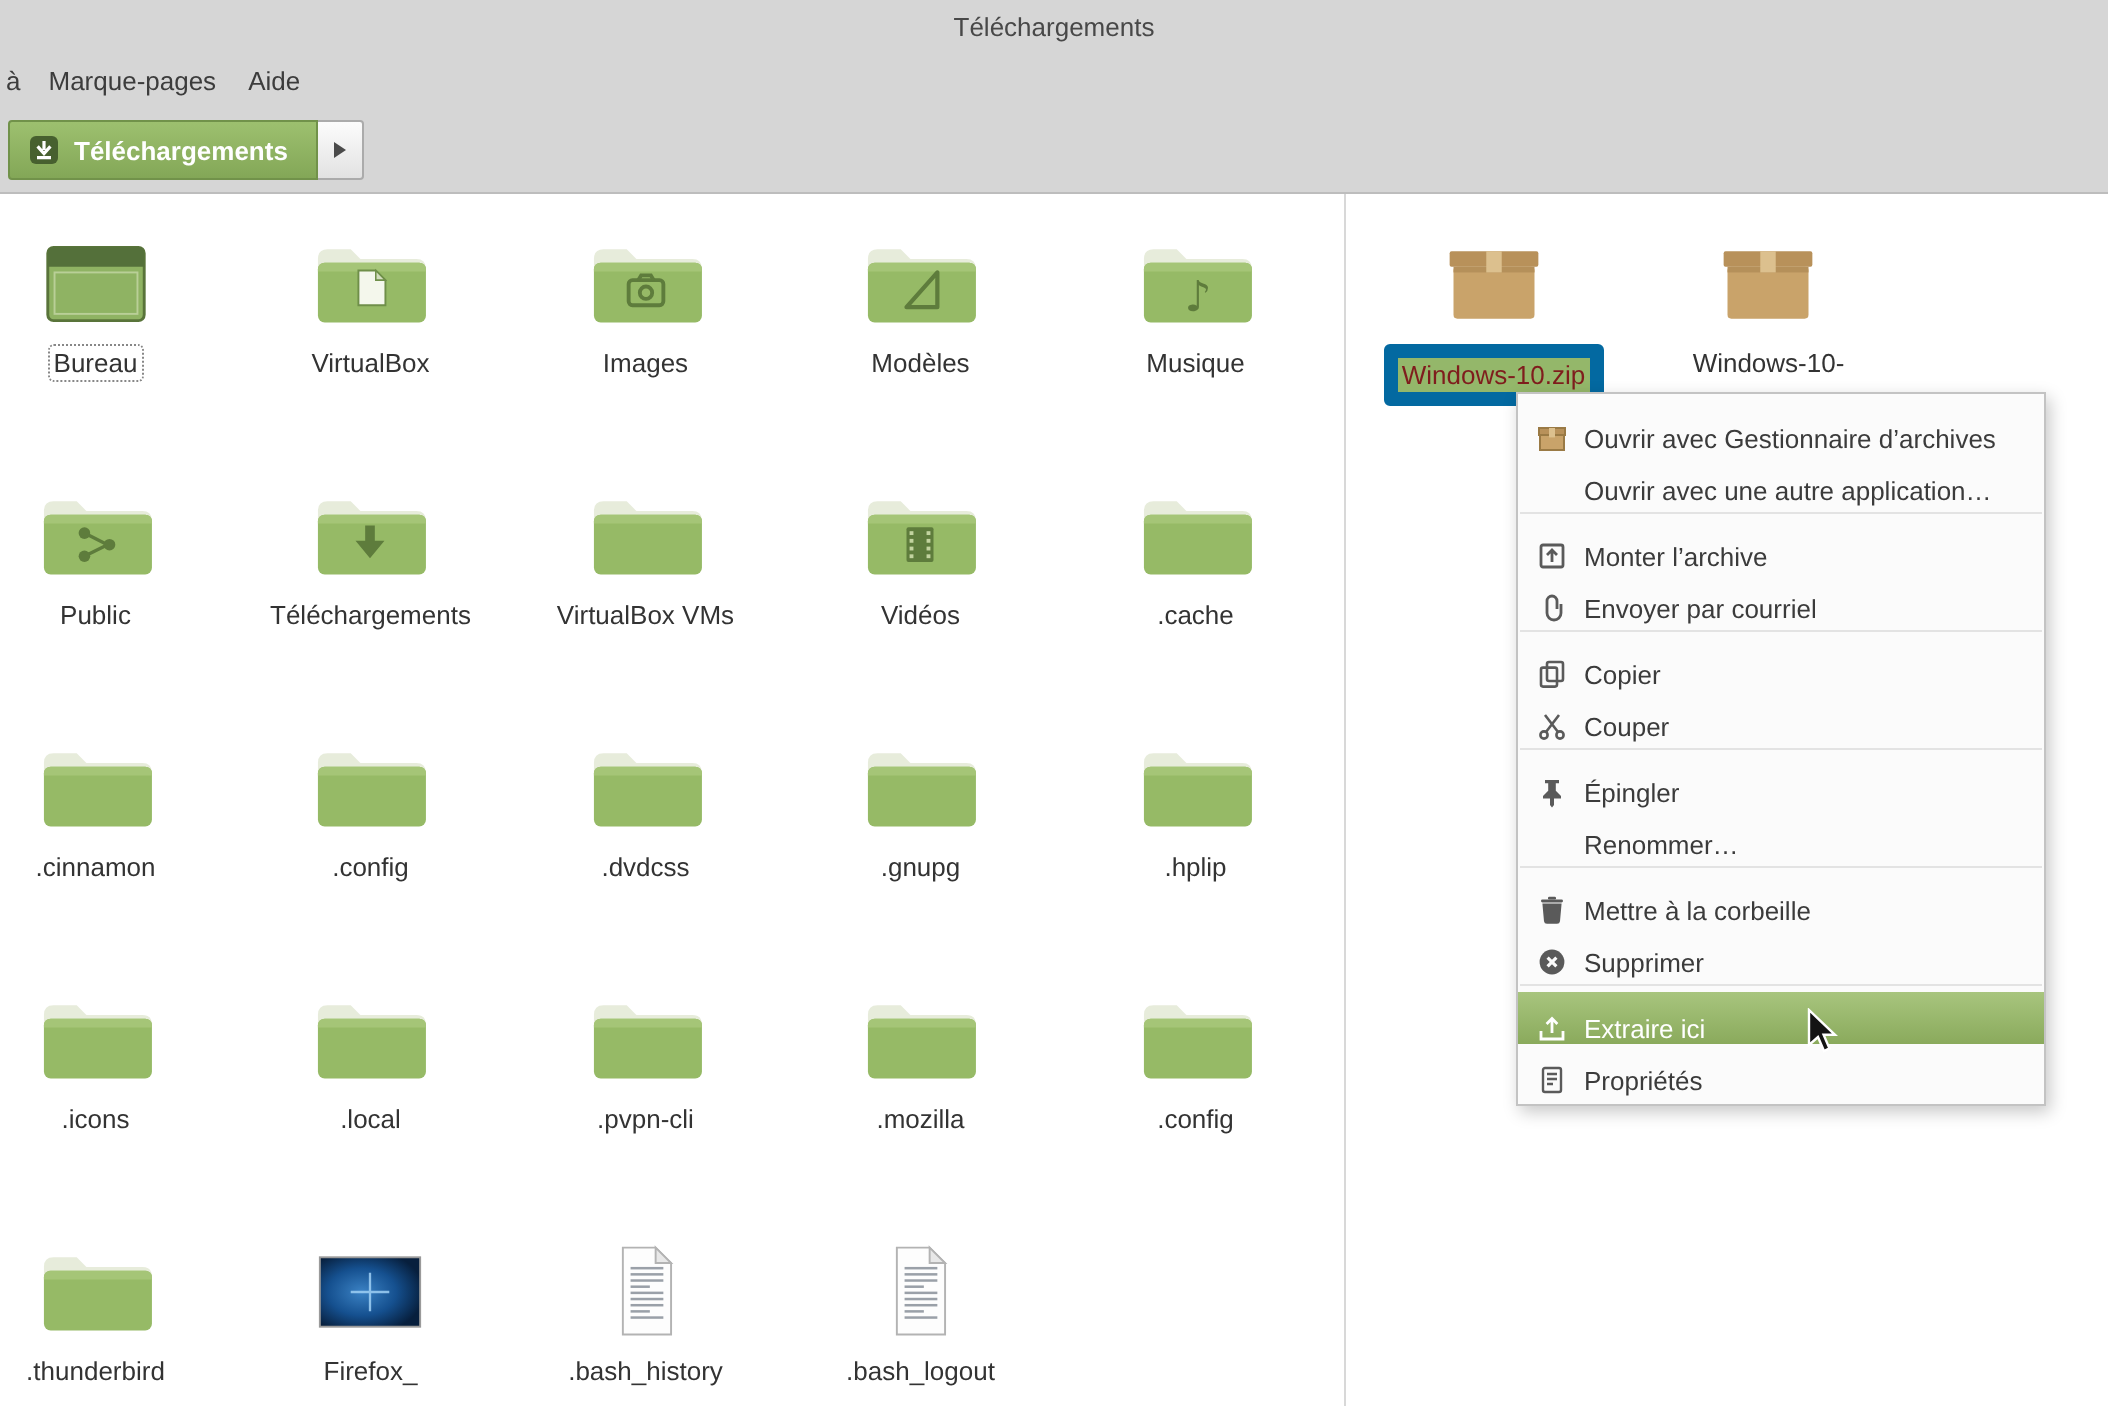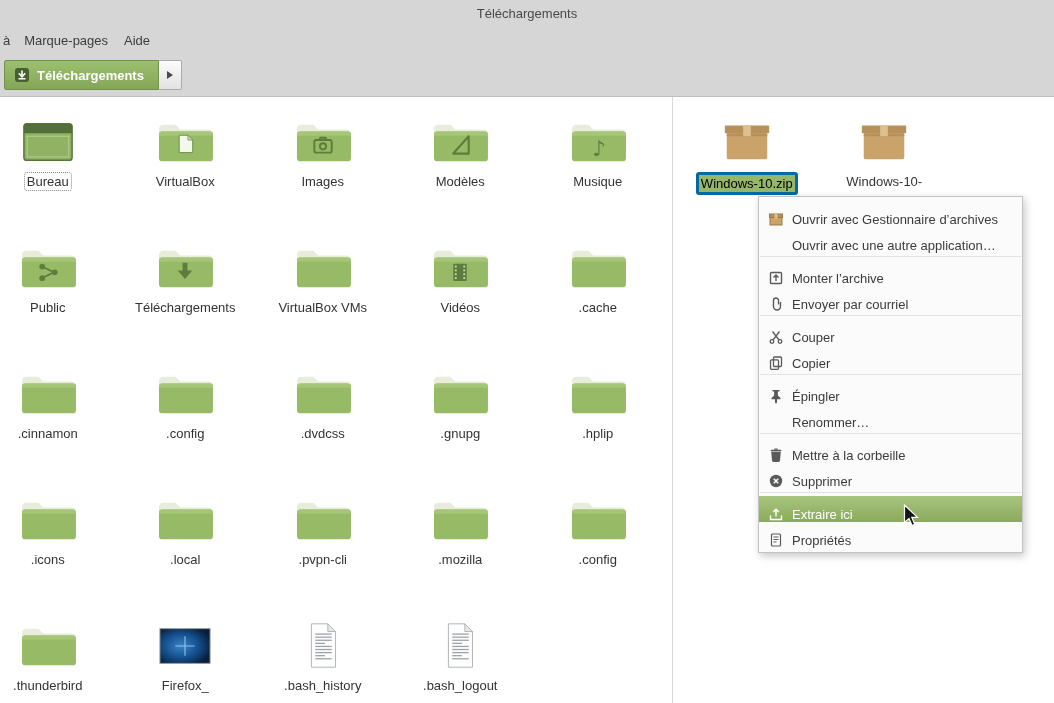--- a/index.html
+++ b/index.html
@@ -27,21 +27,21 @@
   .pane.right{flex:1}
   .grid{display:grid;grid-template-columns:repeat(5,137.5px);grid-auto-rows:126px;padding-top:16px}
   .pane.left .grid{margin-left:-21px}
   .pane.right .grid{margin-left:5px;grid-template-columns:repeat(2,137.5px)}
   .fitem{display:flex;flex-direction:column;align-items:center;width:137.5px;cursor:default}
   .ficon{height:56px;display:flex;align-items:flex-end;justify-content:center}
   .ficon svg{width:62px;height:54px;display:block}
   .flabel{margin-top:3px;max-width:132px;padding:1px 2px;border:1px dotted transparent;border-radius:3px;
     text-align:left;color:#333;line-height:15px;white-space:nowrap;overflow:hidden}
   .flabel.focus{border-color:#878787}
-  .flabel.hl{background:#94b76a;border:3px solid #0369a1;color:#000000}
+  .flabel.hl{background:#94b76a;border:7px solid #0369a1;color:#7f1d1d}
 
   .ctx{position:absolute;left:758px;top:196px;width:265px;background:#fbfbfb;border:1px solid #c3c3c3;
     box-shadow:2px 3px 8px rgba(0,0,0,.22);padding:4px 0;z-index:5}
   .mrow{height:26px;display:flex;align-items:flex-end;gap:8px;padding:0 10px 0 9px;color:#3b3b3b;cursor:default}
   .mrow .mi{width:16px;height:16px;flex:none;color:#5a5a5a}
   .mrow .mi svg{width:16px;height:16px;display:block}
   .mrow.hl{background:linear-gradient(#a8c57e,#8aaa5c);color:#fff}
   .mrow.hl .mi{color:#fff}
   .msep{height:1px;background:#e3e3e3;margin:3px 1px}
 
@@ -430,36 +430,36 @@
       <span class="mi">
         <svg viewBox="0 0 16 16" fill="none" stroke="currentColor" stroke-width="1.4">
           <path d="M10.5 8.5 V4.5 a2.5 2.5 0 0 0 -5 0 v6 a3.5 3.5 0 0 0 7 0 V6"></path>
         </svg>
       </span>
       <span>Envoyer par courriel</span>
     </div>
     <div class="msep"></div>
     <div class="mrow">
       <span class="mi">
+        <svg viewBox="0 0 16 16" fill="none" stroke="currentColor" stroke-width="1.3">
+          <rect x="5.5" y="2" width="8" height="9.5" rx="1"></rect>
+          <rect x="2.5" y="4.8" width="8" height="9.5" rx="1"></rect>
+        </svg>
+      </span>
+      <span>Copier</span>
+    </div>
+    <div class="mrow">
+      <span class="mi">
         <svg viewBox="0 0 16 16" stroke="currentColor" fill="none" stroke-width="1.3">
           <path d="M4.5 2.5 L11 11 M11.5 2.5 L5 11"></path>
           <circle cx="4" cy="12.5" r="1.8"></circle>
           <circle cx="12" cy="12.5" r="1.8"></circle>
         </svg>
       </span>
       <span>Couper</span>
-    </div>
-    <div class="mrow">
-      <span class="mi">
-        <svg viewBox="0 0 16 16" fill="none" stroke="currentColor" stroke-width="1.3">
-          <rect x="5.5" y="2" width="8" height="9.5" rx="1"></rect>
-          <rect x="2.5" y="4.8" width="8" height="9.5" rx="1"></rect>
-        </svg>
-      </span>
-      <span>Copier</span>
     </div>
     <div class="msep"></div>
     <div class="mrow">
       <span class="mi">
         <svg viewBox="0 0 16 16" fill="currentColor">
           <path d="M4.5 2 h7 v1.6 h-1.6 v3.8 l2.6 2.6 v1.3 H9 v3.2 l-1 1.2 -1 -1.2 V11.3 H3.5 V10 l2.6 -2.6 V3.6 H4.5 z"></path>
         </svg>
       </span>
       <span>Épingler</span>
     </div>

